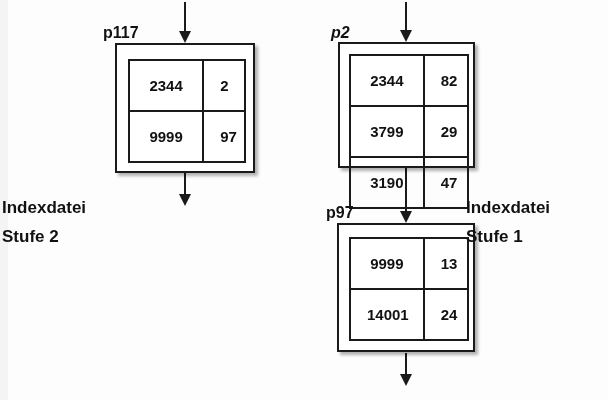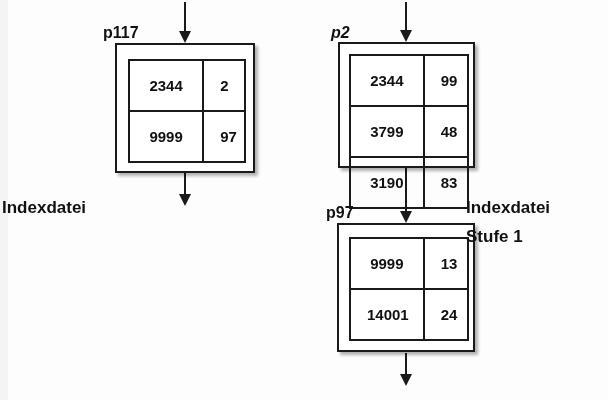--- a/index.html
+++ b/index.html
@@ -133,29 +133,29 @@
   <div class="node-label" style="left:331px; top:24px;font-style:italic;">p2</div>
   <div class="node-box" style="left:338px; top:42px; width:137px; height:126px;">
     <table class="node-table" style="left:9px; top:10px; width:120px; height:85px;">
       <colgroup>
           <col style="width:62.5%">
           <col style="width:37.5%">
         </colgroup>
       <tbody>
           <tr>
         <td>2344</td>
-        <td>99</td>
+        <td>82</td>
       </tr>
       <tr>
         <td>3799</td>
-        <td>48</td>
+        <td>29</td>
       </tr>
       <tr>
         <td>3190</td>
-        <td>83</td>
+        <td>47</td>
       </tr>
     </tbody>
       </table>
   </div>
 
   <div class="node-label" style="left:326px; top:204px;">p97</div>
   <div class="node-box" style="left:337px; top:223px; width:138px; height:129px;">
     <table class="node-table" style="left:10px; top:12px; width:120px; height:58px;">
       <colgroup>
           <col style="width:62.5%">
@@ -169,20 +169,21 @@
       <tr>
         <td>14001</td>
         <td>24</td>
       </tr>
     </tbody>
       </table>
   </div>
 
   <div class="level-label" style="left:2px; top:193px;">
     <div>Indexdatei</div>
+    <div>Stufe 2</div>
   </div>
 
   <div class="level-label" style="left:466px; top:193px;">
     <div>Indexdatei</div>
     <div>Stufe 1</div>
   </div>
 
 </div>
 
 </body></html>

